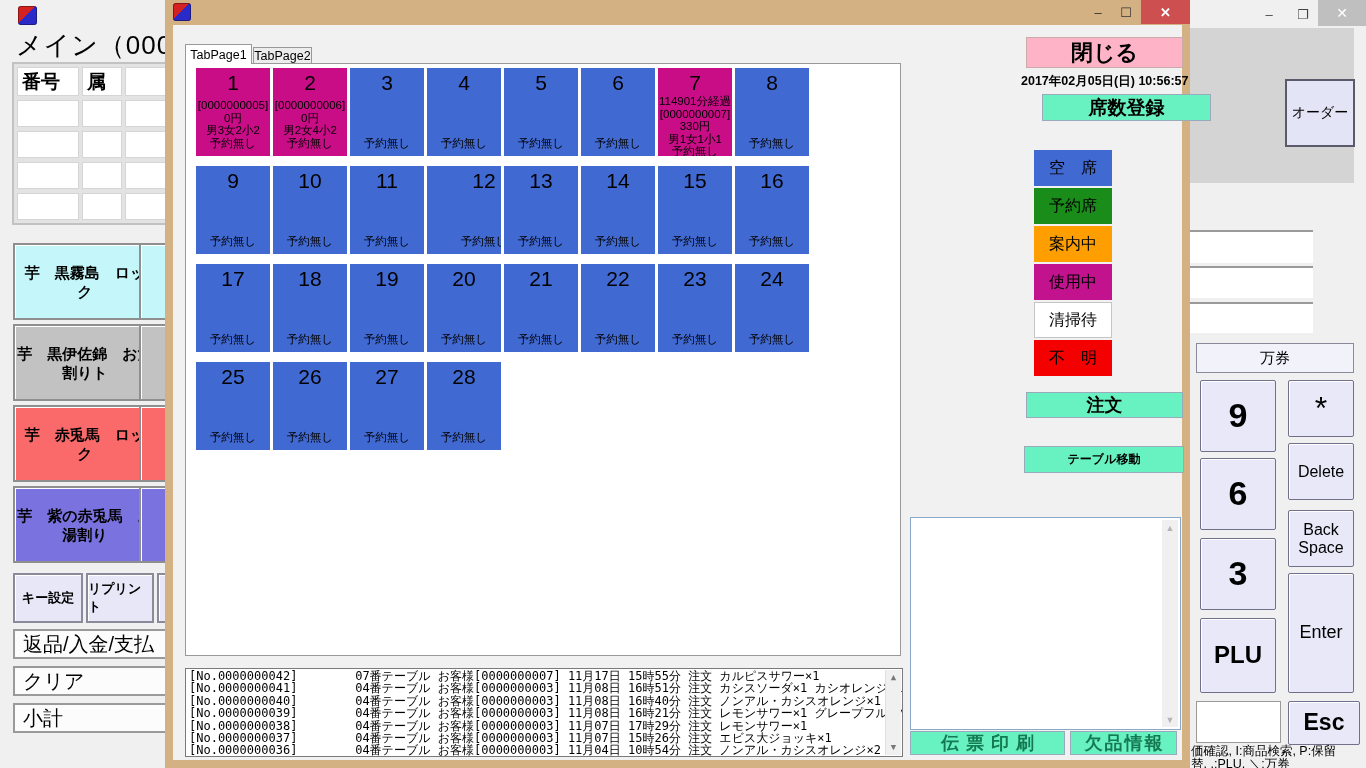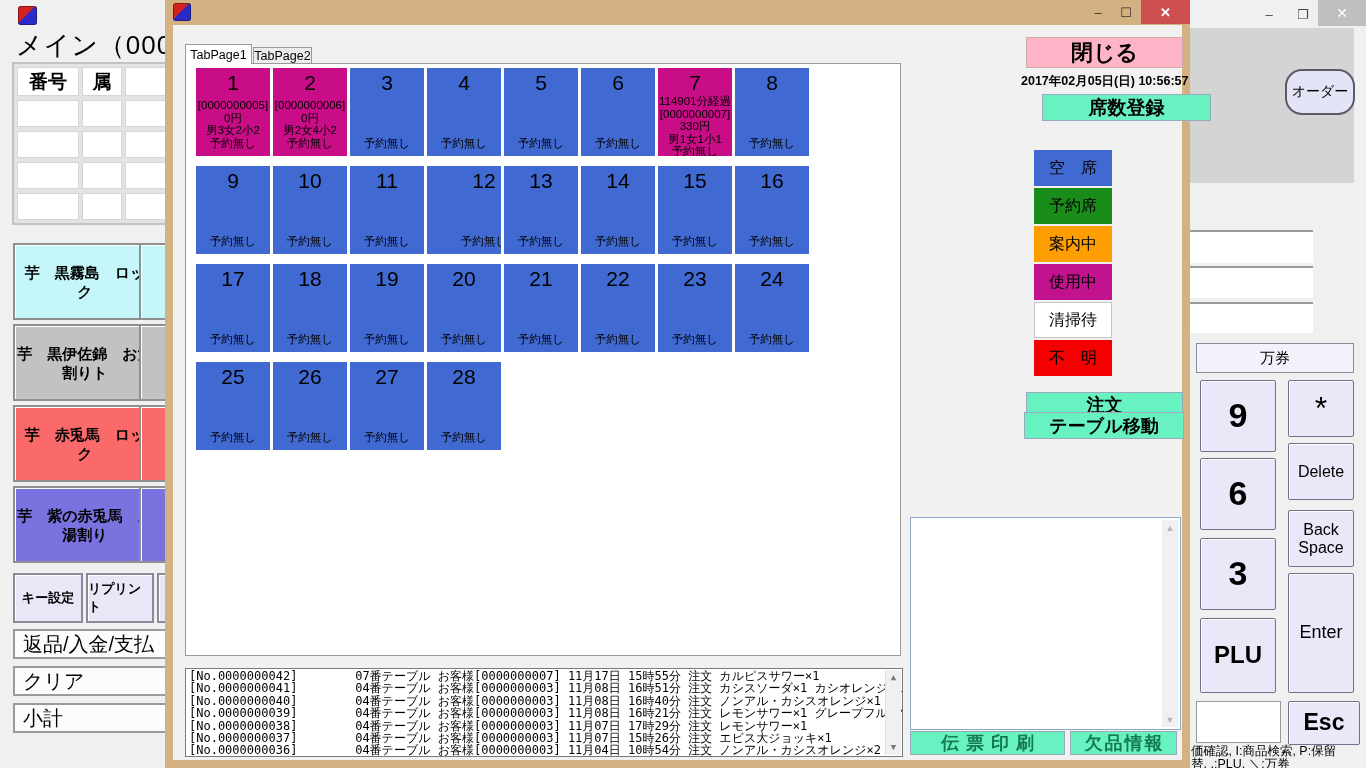--- a/index.html
+++ b/index.html
@@ -10,21 +10,21 @@
   
   #bg-layer { position:absolute; inset:0; background:#f0f0f0; }
   .app-icon { width:19px; height:19px; border-radius:3px;
     background:linear-gradient(135deg,#d42121 0 46%,#2a2ac8 46% 100%);
     box-shadow:inset 0 0 0 1px rgba(0,0,0,.35); }
   .winbtn { display:flex; align-items:center; justify-content:center; color:#444; font-size:13px; }
   #bg-close { background:#bfbfbf; color:#fff; font-size:14px; }
   #bg-main-title { font-size:26px; letter-spacing:1px; white-space:nowrap; }
 
   #bg-order-table { background:#e3e3e3; border:2px solid #c2c2c2; padding:3px; width:210px; }
-  .bg-row { display:flex; gap:3px; margin-bottom:4px;text-align:center; }
+  .bg-row { display:flex; gap:3px; margin-bottom:4px; }
   .bg-row:last-child { margin-bottom:0; }
   .bg-cell { background:#fff; border:1px solid #d5d5d5; height:27px; font-size:19px; font-weight:bold;
     padding:1px 4px; white-space:nowrap; overflow:hidden; }
   .bg-header .bg-cell { height:29px; }
   .bg-c0 { width:62px; } .bg-c1 { width:40px; } .bg-c2 { width:92px; }
 
   .product-col { display:flex; flex-direction:column; gap:4px; width:144px; }
   .product-btn { height:77px; border:2px solid #8f8f8f; box-shadow:inset 1px 1px 0 #fff;
     display:flex; align-items:center; justify-content:center; text-align:center;
     font-size:15px; font-weight:bold; line-height:19px; padding:2px; overflow:hidden; }
@@ -86,21 +86,21 @@
   #k-close-btn { position:absolute; left:861px; top:37px; width:157px; height:31px; background:#ffb3c6;
     border:1px solid #caa; display:flex; align-items:center; justify-content:center;
     font-size:22px; font-weight:bold; }
   #k-datetime { position:absolute; left:856px; top:73px; width:164px; height:16px; text-align:center;
     font-size:12.5px; font-weight:bold; white-space:nowrap; }
   #seat-reg { position:absolute; left:877px; top:94px; width:169px; height:27px; font-size:19px; }
   #legend { position:absolute; left:869px; top:150px; width:78px; }
   .legend-item { height:36px; margin-bottom:2px; display:flex; align-items:center; justify-content:center;
     font-size:16px; white-space:nowrap; }
   #k-order { position:absolute; left:861px; top:392px; width:157px; height:26px; font-size:18px; }
-  #k-move { position:absolute; left:859px; top:412px; width:160px; height:27px; font-size:18px; }
+  #k-move { position:absolute; left:859px; top:446px; width:160px; height:27px; font-size:12px; }
   #k-listbox { position:absolute; left:745px; top:517px; width:271px; height:213px; background:#fff;
     border:1px solid #8aa8c8; }
   #slip-print { position:absolute; left:745px; top:731px; width:155px; height:24px; font-size:18px;
     color:#157a52; letter-spacing:7px; padding-left:7px; }
   #stockout { position:absolute; left:905px; top:731px; width:107px; height:24px; font-size:18px;
     color:#157a52; letter-spacing:2px; padding-left:2px; }
 </style>
 </head>
 <body>
 
@@ -160,21 +160,21 @@
       <div class="fn-btn" style="width: 20px;"></div>
     </div>
 
   <div class="abs" style="left:13px; top:629px;">
       <div class="wide-btn abs" style="left: 0px; top: 0px;">返品/入金/支払</div>
       <div class="wide-btn abs" style="left: 0px; top: 37px;">クリア</div>
       <div class="wide-btn abs" style="left: 0px; top: 74px;">小計</div>
     </div>
 
   <div class="abs" id="bg-gray-panel" style="left:1183px; top:28px; width:171px; height:155px;"></div>
-  <div class="abs lav-btn" style="left:1285px; top:69px; width:70px; height:46px;border-radius:17px;">オーダー</div>
+  <div class="abs lav-btn" style="left:1285px; top:79px; width:70px; height:68px;">オーダー</div>
 
   <div class="abs">
       <div class="white-row abs" style="left: 1183px; top: 230px; width: 130px; height: 33px;"></div>
       <div class="white-row abs" style="left: 1183px; top: 266px; width: 130px; height: 32px;"></div>
       <div class="white-row abs" style="left: 1183px; top: 302px; width: 130px; height: 31px;"></div>
     </div>
 
   <div class="abs" id="manken-btn" style="left:1196px; top:343px; width:158px; height:30px;">万券</div>
 
   <div class="abs">

